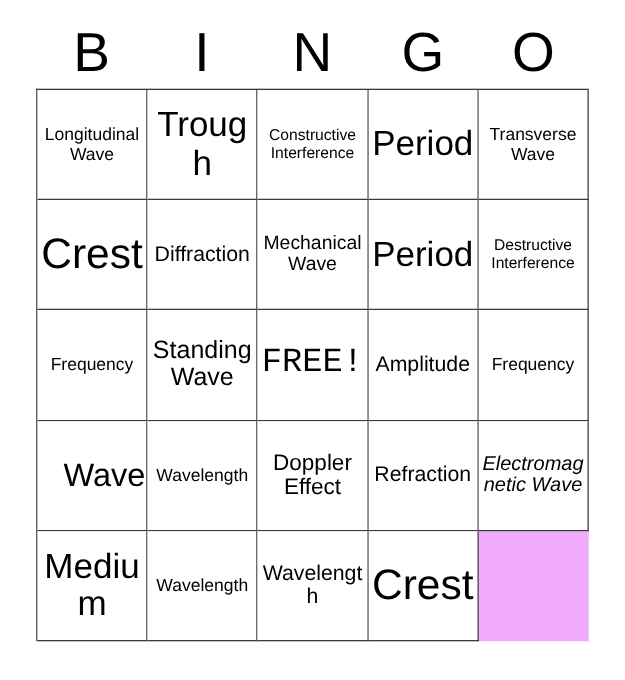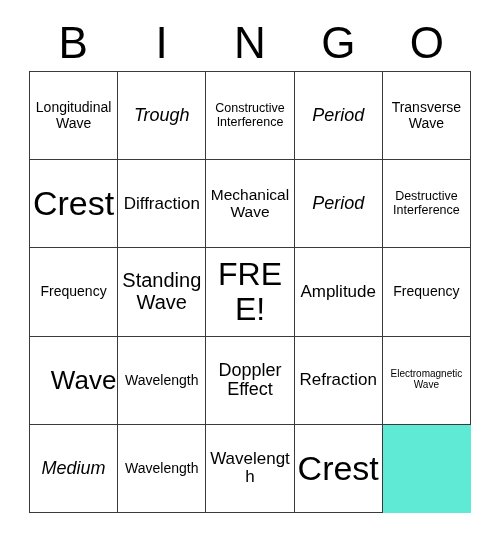--- a/index.html
+++ b/index.html
@@ -48,21 +48,21 @@
     left: 29px;
     top: 71px;
     width: 442px;
     height: 442px;
     box-sizing: border-box;
     border-top: 1px solid #3a3a3a;
     border-left: 1px solid #3a3a3a;
     display: grid;
     grid-template-columns: repeat(5, 1fr);
     grid-template-rows: repeat(5, 1fr);
-    background: #5eead4;
+    background: #f0abfc;
   }
   .cell {
     box-sizing: border-box;
     border-right: 1px solid #3a3a3a;
     border-bottom: 1px solid #3a3a3a;
     display: flex;
     align-items: center;
     justify-content: center;
     text-align: center;
     padding: 1px 2px;
@@ -70,29 +70,29 @@
     background: #ffffff;
   }
   .cell-text {
     display: block;
     width: 100%;
     line-height: 1.08;
     word-wrap: break-word;
     color: #000000;
   }
   
-  .fs-xxs  { font-size: 10px; }
+  .fs-xxs  { font-size: 16px; font-style: italic; }
   .fs-xs   { font-size: 12.5px; }
   .fs-s    { font-size: 14px; }
   .fs-m    { font-size: 15.5px; }
   .fs-ml   { font-size: 17px; }
   .fs-l    { font-size: 20px; }
   .fs-xl   { font-size: 18px; }
-  .fs-xxl  { font-size: 18px; font-style: italic; }
-  .fs-3xl  { font-size: 32px; }
+  .fs-xxl  { font-size: 28px; }
+  .fs-3xl  { font-size: 27px; font-family: Liberation Mono, monospace; }
   .fs-4xl  { font-size: 26px; margin-left: 20px; }
   .fs-5xl  { font-size: 34px; }
 </style>
 </head>
 <body>
 
 <div class="card">
 
   <div class="header">
     <div class="header-letter">B</div>

